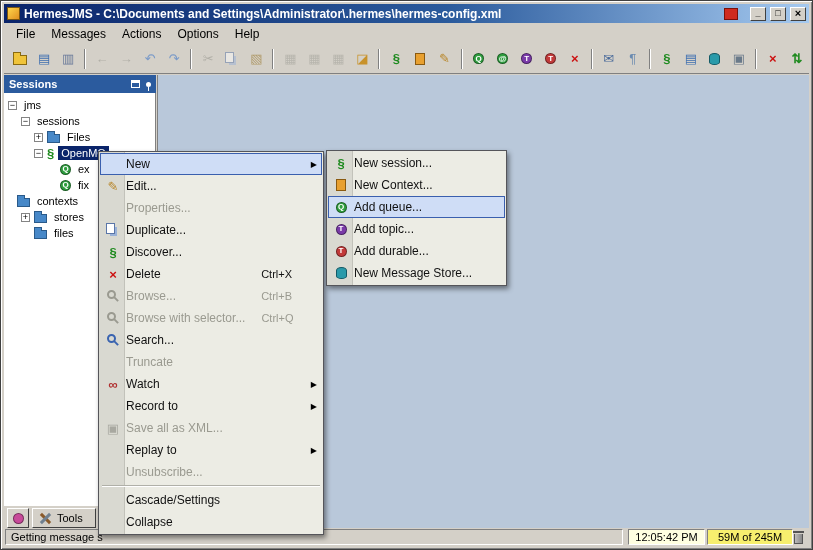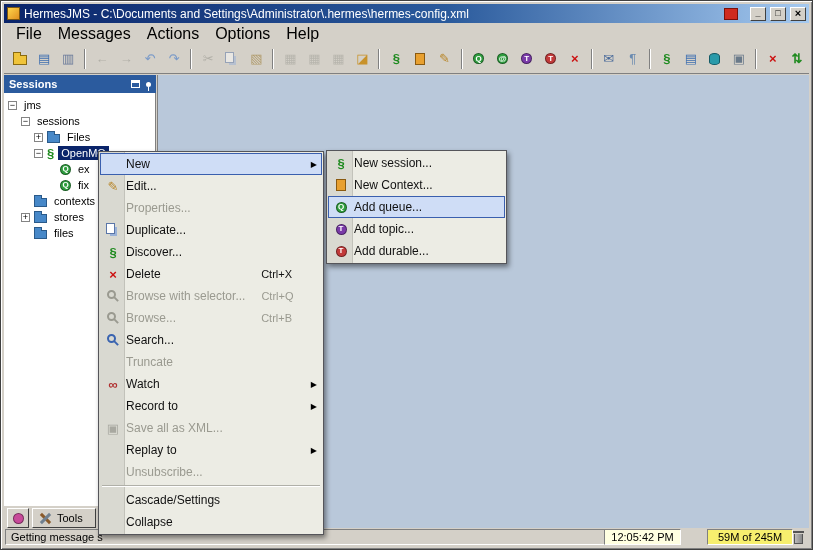--- a/index.html
+++ b/index.html
@@ -8,34 +8,34 @@
   .window { position:relative; width:813px; height:550px; background:#d4d0c8;
             overflow:hidden; border:1px solid #404040;
             box-shadow: inset 1px 1px 0 #fff, inset -1px -1px 0 #808080; }
 
   
   .titlebar { position:absolute; left:3px; top:3px; width:calc(100% - 6px); height:19px;
               background:linear-gradient(90deg,#0a246a 0%,#2a5a9c 55%,#a6caf0 100%);
               display:flex; align-items:center; padding:0 3px; gap:4px; }
   .app-icon { width:13px; height:13px; flex:none;
               background:linear-gradient(135deg,#ffd54a,#e09020); border:1px solid #7a5510; }
-  .title-text { flex:1; color:#fff; font-weight:normal; font-size:12px;
+  .title-text { flex:1; color:#fff; font-weight:bold; font-size:12px;
                 white-space:nowrap; overflow:hidden; }
   .red-indicator { width:14px; height:12px; flex:none; margin-right:8px;
                    background:#cf2a1f; border:1px solid #7a100a; }
   .winbtn { width:16px; height:14px; flex:none; background:#d4d0c8;
             border:1px solid; border-color:#fff #404040 #404040 #fff;
             display:flex; align-items:center; justify-content:center;
             font-size:9px; font-weight:bold; line-height:1; color:#000; }
   .winbtn.close { font-size:11px; }
 
   
   .menubar { position:absolute; left:3px; top:22px; width:calc(100% - 6px); height:21px;
              background:#d4d0c8; display:flex; align-items:center; padding-left:4px; }
-  .mb-item { padding:2px 8px; font-size:16px; color:#000; }
+  .mb-item { padding:2px 8px; font-size:12px; color:#000; }
 
   
   .toolbar { position:absolute; left:3px; top:43px; width:calc(100% - 6px); height:30px;
              background:#d4d0c8; display:flex; align-items:center; padding-left:4px;
              border-bottom:1px solid #808080; }
   .tb-btn { width:24px; height:24px; margin:0 1px; display:flex; align-items:center;
             justify-content:center; border:1px solid transparent; }
   .tb-btn.off { opacity:.5; }
   .tb-sep { width:2px; height:20px; margin:0 4px;
             border-left:1px solid #808080; border-right:1px solid #fff; }
@@ -110,21 +110,21 @@
              background:#b9c8da; border-left:1px solid #808080; }
 
   
   .statusbar { position:absolute; left:3px; bottom:3px; width:calc(100% - 6px); height:18px;
                background:#d4d0c8; }
   .sb-panel { position:absolute; top:1px; height:16px; border:1px solid;
               border-color:#808080 #fff #fff #808080; font-size:11px; display:flex;
               align-items:center; padding:0 5px; background:#d4d0c8;
               white-space:nowrap; overflow:hidden; }
   .sb-msg  { left:1px;  width:618px; }
-  .sb-time { left:600px; width:77px; background:#ffffe1; justify-content:center; }
+  .sb-time { left:624px; width:77px; background:#ffffe1; justify-content:center; }
   .sb-mem  { left:703px; width:86px; background:#f7ef6e; justify-content:center; }
   .sb-trash { position:absolute; right:3px; top:1px; width:16px; height:16px;
               display:flex; align-items:center; justify-content:center; }
 
   
   .menu { position:absolute; width:226px; padding:1px;
           background:linear-gradient(90deg,#d9d9d1 0px,#d9d9d1 25px,#c2c2ba 25px,#c2c2ba 26px,#ecece4 26px);
           border:1px solid #55555a; box-shadow:2px 3px 5px rgba(0,0,0,.45); z-index:20; }
   #context-menu { left:97px; top:150px; }
   #submenu { left:325px; top:149px; width:181px; }
@@ -291,21 +291,21 @@
       <div class="tree-row" style="padding-left: 43px;">
         <span class="hspace"></span>
         <span class="ic ic-ball" style="background: rgb(47, 158, 63);">Q</span>
         <span class="tlabel">ex</span>
       </div>
       <div class="tree-row" style="padding-left: 43px;">
         <span class="hspace"></span>
         <span class="ic ic-ball" style="background: rgb(47, 158, 63);">Q</span>
         <span class="tlabel">fix</span>
       </div>
-      <div class="tree-row" style="padding-left: 17px;">
+      <div class="tree-row" style="">
         <span class="hspace"></span>
         <span class="ic ic-folder"></span>
         <span class="tlabel">contexts</span>
       </div>
       <div class="tree-row" style="padding-left: 17px;">
         <span class="handle">+</span>
         <span class="ic ic-folder"></span>
         <span class="tlabel">stores</span>
       </div>
       <div class="tree-row" style="padding-left: 17px;">
@@ -374,30 +374,30 @@
         <span class="gut">
           <span class="ic " style="color: rgb(204, 17, 17); font-weight: bold;">×</span>
         </span>
         <span class="lab">Delete</span>
         <span class="sc">Ctrl+X</span>
       </div>
       <div class="mi disabled">
         <span class="gut">
           <span class="ic ic-mag" style="color: rgb(154, 154, 144);"></span>
         </span>
+        <span class="lab">Browse...</span>
+        <span class="sc">Ctrl+B</span>
+      </div>
+      <div class="mi disabled">
+        <span class="gut">
+          <span class="ic ic-mag" style="color: rgb(154, 154, 144);"></span>
+        </span>
         <span class="lab">Browse with selector...</span>
         <span class="sc">Ctrl+Q</span>
       </div>
-      <div class="mi disabled">
-        <span class="gut">
-          <span class="ic ic-mag" style="color: rgb(154, 154, 144);"></span>
-        </span>
-        <span class="lab">Browse...</span>
-        <span class="sc">Ctrl+B</span>
-      </div>
       <div class="mi">
         <span class="gut">
           <span class="ic ic-mag" style="color: rgb(58, 100, 176);"></span>
         </span>
         <span class="lab">Search...</span>
       </div>
       <div class="mi disabled">
         <span class="gut"></span>
         <span class="lab">Truncate</span>
       </div>
@@ -462,15 +462,21 @@
           <span class="ic ic-ball" style="background: rgb(122, 58, 168);">T</span>
         </span>
         <span class="lab">Add topic...</span>
       </div>
       <div class="mi">
         <span class="gut">
           <span class="ic ic-ball" style="background: rgb(194, 58, 58);">T</span>
         </span>
         <span class="lab">Add durable...</span>
       </div>
+      <div class="mi">
+        <span class="gut">
+          <span class="ic ic-cyl"></span>
+        </span>
+        <span class="lab">New Message Store...</span>
+      </div>
     </div>
 
 </div>
 
 </body></html>

